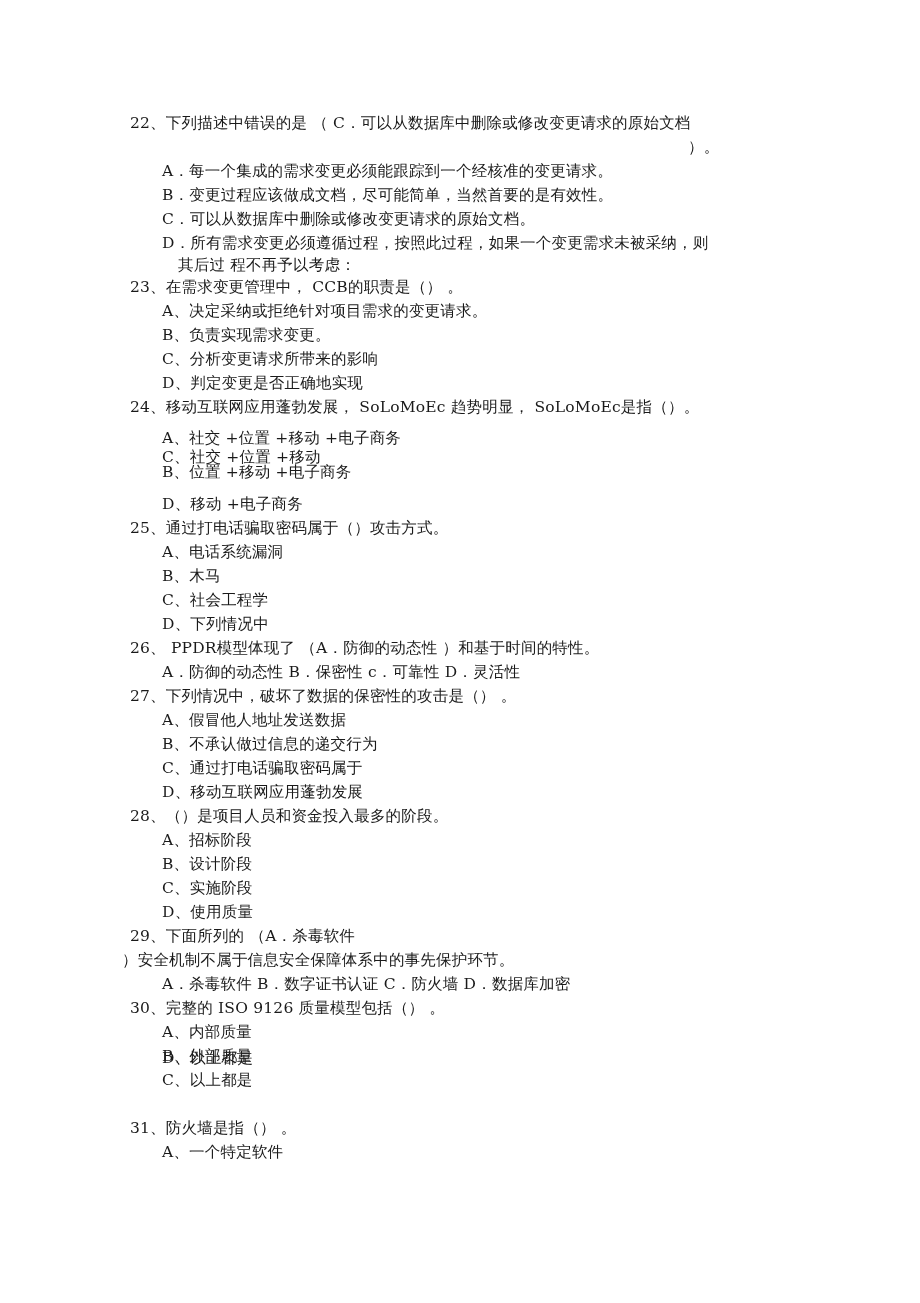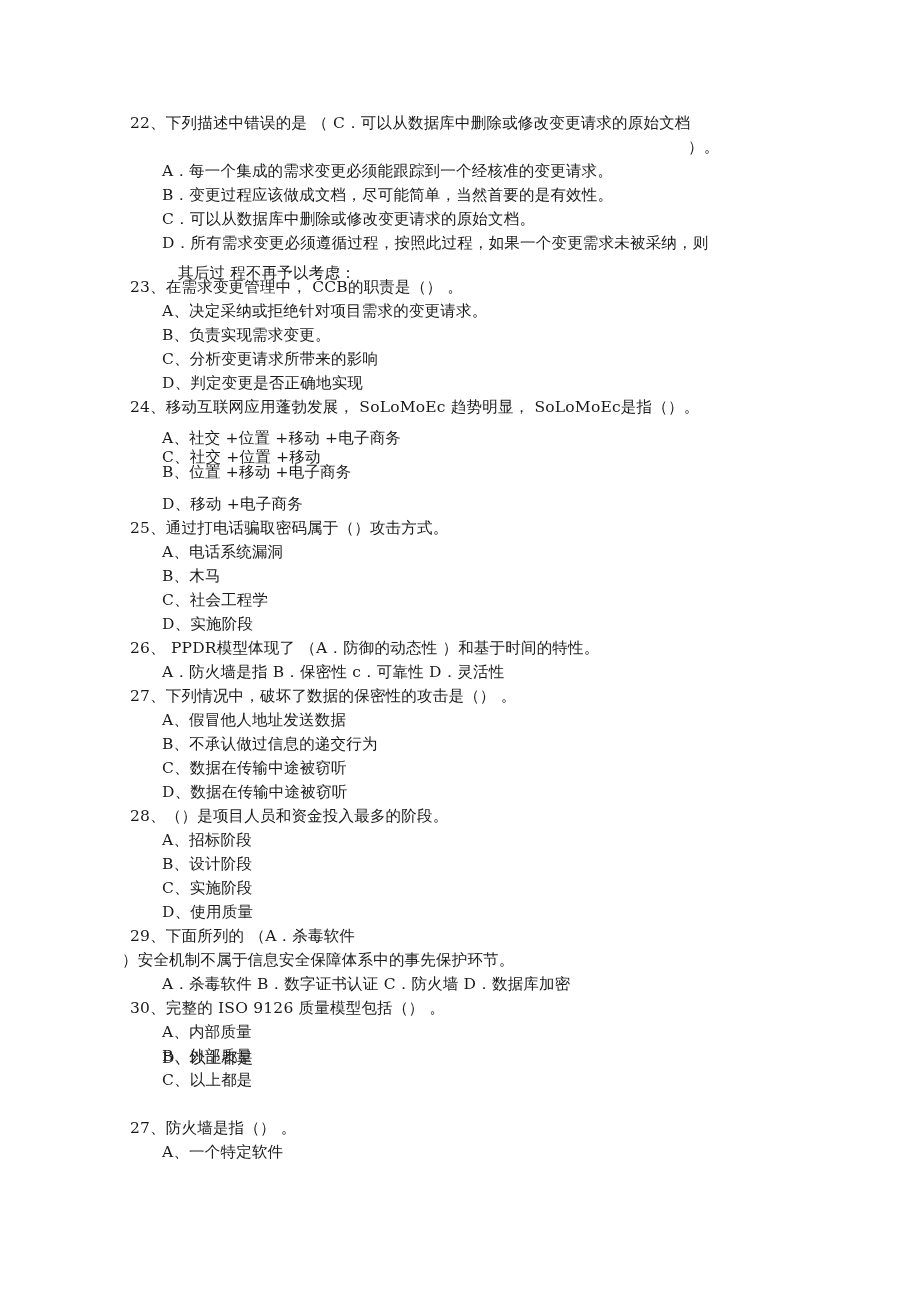--- a/index.html
+++ b/index.html
@@ -1,21 +1,21 @@
 <!DOCTYPE html>
 <html><head>
 <meta charset="utf-8">
 <style>
   html, body { margin: 0; padding: 0; background: #ffffff; }
   body { width: 920px; height: 1303px; position: relative; overflow: hidden;
          font-family: "DejaVu Serif", "Liberation Serif", serif; color: #1a1a1a; }
   .line { position: absolute; font-size: 15.5px; line-height: 20px; white-space: nowrap; letter-spacing: 0.2px; }
   .q { left: 130px; }
   .opt { left: 162px; }
-  .cont { left: 178px; margin-top: 8px; }
+  .cont { left: 178px; }
   .q29b { left: 122px; }
 </style>
 </head>
 <body>
 
 <div>
 
   <div class="line q" style="top:113px">22、下列描述中错误的是  （ C．可以从数据库中删除或修改变更请求的原始文档</div>
   <div class="line" style="left:688px;top:137px">）。</div>
   <div class="line opt" style="top:161px">A．每一个集成的需求变更必须能跟踪到一个经核准的变更请求。</div>
@@ -33,42 +33,42 @@
   <div class="line q" style="top:397px">24、移动互联网应用蓬勃发展， SoLoMoEc 趋势明显， SoLoMoEc是指（）。</div>
   <div class="line opt" style="top:428px">A、社交 +位置 +移动 +电子商务</div>
   <div class="line opt" style="top:462px">B、位置 +移动 +电子商务</div>
   <div class="line opt" style="top:447px">C、社交 +位置 +移动</div>
   <div class="line opt" style="top:494px">D、移动 +电子商务</div>
 
   <div class="line q" style="top:518px">25、通过打电话骗取密码属于（）攻击方式。</div>
   <div class="line opt" style="top:542px">A、电话系统漏洞</div>
   <div class="line opt" style="top:566px">B、木马</div>
   <div class="line opt" style="top:590px">C、社会工程学</div>
-  <div class="line opt" style="top:614px">D、实施阶段</div>
+  <div class="line opt" style="top:614px">D、下列情况中</div>
 
   <div class="line q" style="top:638px">26、 PPDR模型体现了  （A．防御的动态性  ）和基于时间的特性。</div>
-  <div class="line opt" style="top:662px">A．防火墙是指 B．保密性 c．可靠性 D．灵活性</div>
+  <div class="line opt" style="top:662px">A．防御的动态性 B．保密性 c．可靠性 D．灵活性</div>
 
   <div class="line q" style="top:686px">27、下列情况中，破坏了数据的保密性的攻击是（）    。</div>
   <div class="line opt" style="top:710px">A、假冒他人地址发送数据</div>
   <div class="line opt" style="top:734px">B、不承认做过信息的递交行为</div>
-  <div class="line opt" style="top:758px">C、数据在传输中途被窃听</div>
-  <div class="line opt" style="top:782px">D、数据在传输中途被窃听</div>
+  <div class="line opt" style="top:758px">C、通过打电话骗取密码属于</div>
+  <div class="line opt" style="top:782px">D、移动互联网应用蓬勃发展</div>
 
   <div class="line q" style="top:806px">28、（）是项目人员和资金投入最多的阶段。</div>
   <div class="line opt" style="top:830px">A、招标阶段</div>
   <div class="line opt" style="top:854px">B、设计阶段</div>
   <div class="line opt" style="top:878px">C、实施阶段</div>
   <div class="line opt" style="top:902px">D、使用质量</div>
 
   <div class="line q" style="top:926px">29、下面所列的  （A．杀毒软件</div>
   <div class="line q29b" style="top:950px">）安全机制不属于信息安全保障体系中的事先保护环节。</div>
   <div class="line opt" style="top:974px">A．杀毒软件   B．数字证书认证   C．防火墙    D．数据库加密</div>
 
   <div class="line q" style="top:998px">30、完整的 ISO 9126 质量模型包括（）  。</div>
   <div class="line opt" style="top:1022px">A、内部质量</div>
   <div class="line opt" style="top:1046px">B、外部质量</div>
   <div class="line opt" style="top:1070px">C、以上都是</div>
   <div class="line opt" style="top:1048px">D、以上都是</div>
 
-  <div class="line q" style="top:1118px">27、防火墙是指（）  。</div>
+  <div class="line q" style="top:1118px">31、防火墙是指（）  。</div>
   <div class="line opt" style="top:1142px">A、一个特定软件</div>
 </div>
 
 </body></html>

